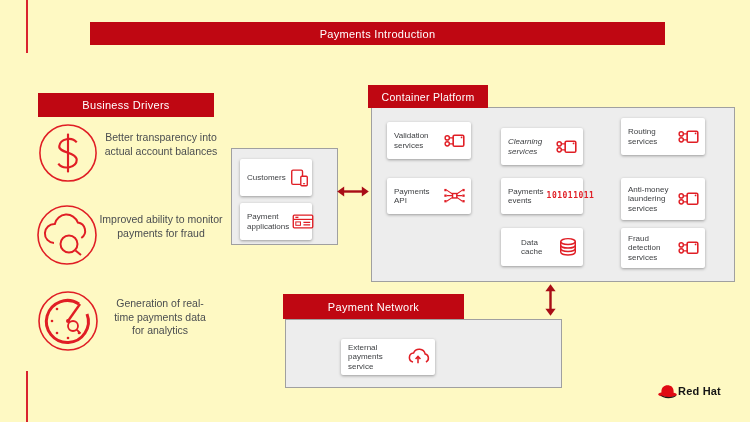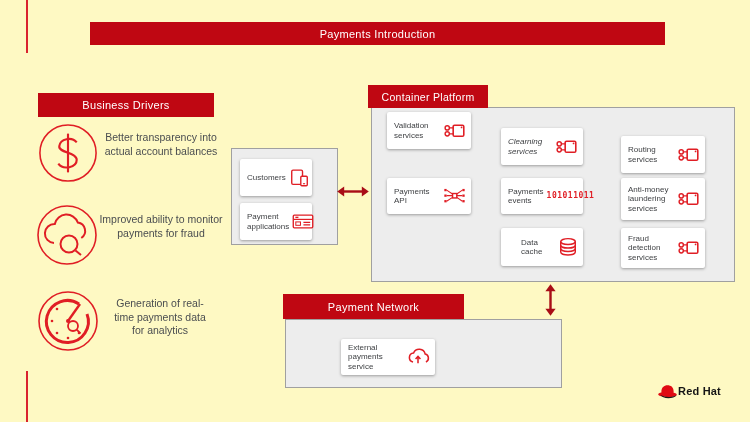--- a/index.html
+++ b/index.html
@@ -188,37 +188,37 @@
     <svg width="34" height="13">
         <use href="#icon-arrow-h"></use>
       </svg>
   </span>
 
   <div class="red-bar cp-header">
     <span>Container Platform</span>
   </div>
   <div class="panel cp-panel">
 
-    <div class="card" style="left:15px;top:4px;width:84px;height:37px;">
+    <div class="card" style="left:15px;top:14px;width:84px;height:37px;">
       <span class="card-label">Validation services</span>
       <span class="card-icon">
         <svg width="23" height="18">
             <use href="#icon-services"></use>
           </svg>
       </span>
     </div>
     <div class="card" style="left:129px;top:20px;width:82px;height:37px;font-style:italic;">
       <span class="card-label">Clearning services</span>
       <span class="card-icon">
         <svg width="23" height="18">
             <use href="#icon-services"></use>
           </svg>
       </span>
     </div>
-    <div class="card" style="left:249px;top:28px;width:84px;height:37px;">
+    <div class="card" style="left:249px;top:10px;width:84px;height:37px;">
       <span class="card-label">Routing services</span>
       <span class="card-icon">
         <svg width="23" height="18">
             <use href="#icon-services"></use>
           </svg>
       </span>
     </div>
 
     <div class="card" style="left:15px;top:70px;width:84px;height:36px;">
       <span class="card-label">Payments API</span>

